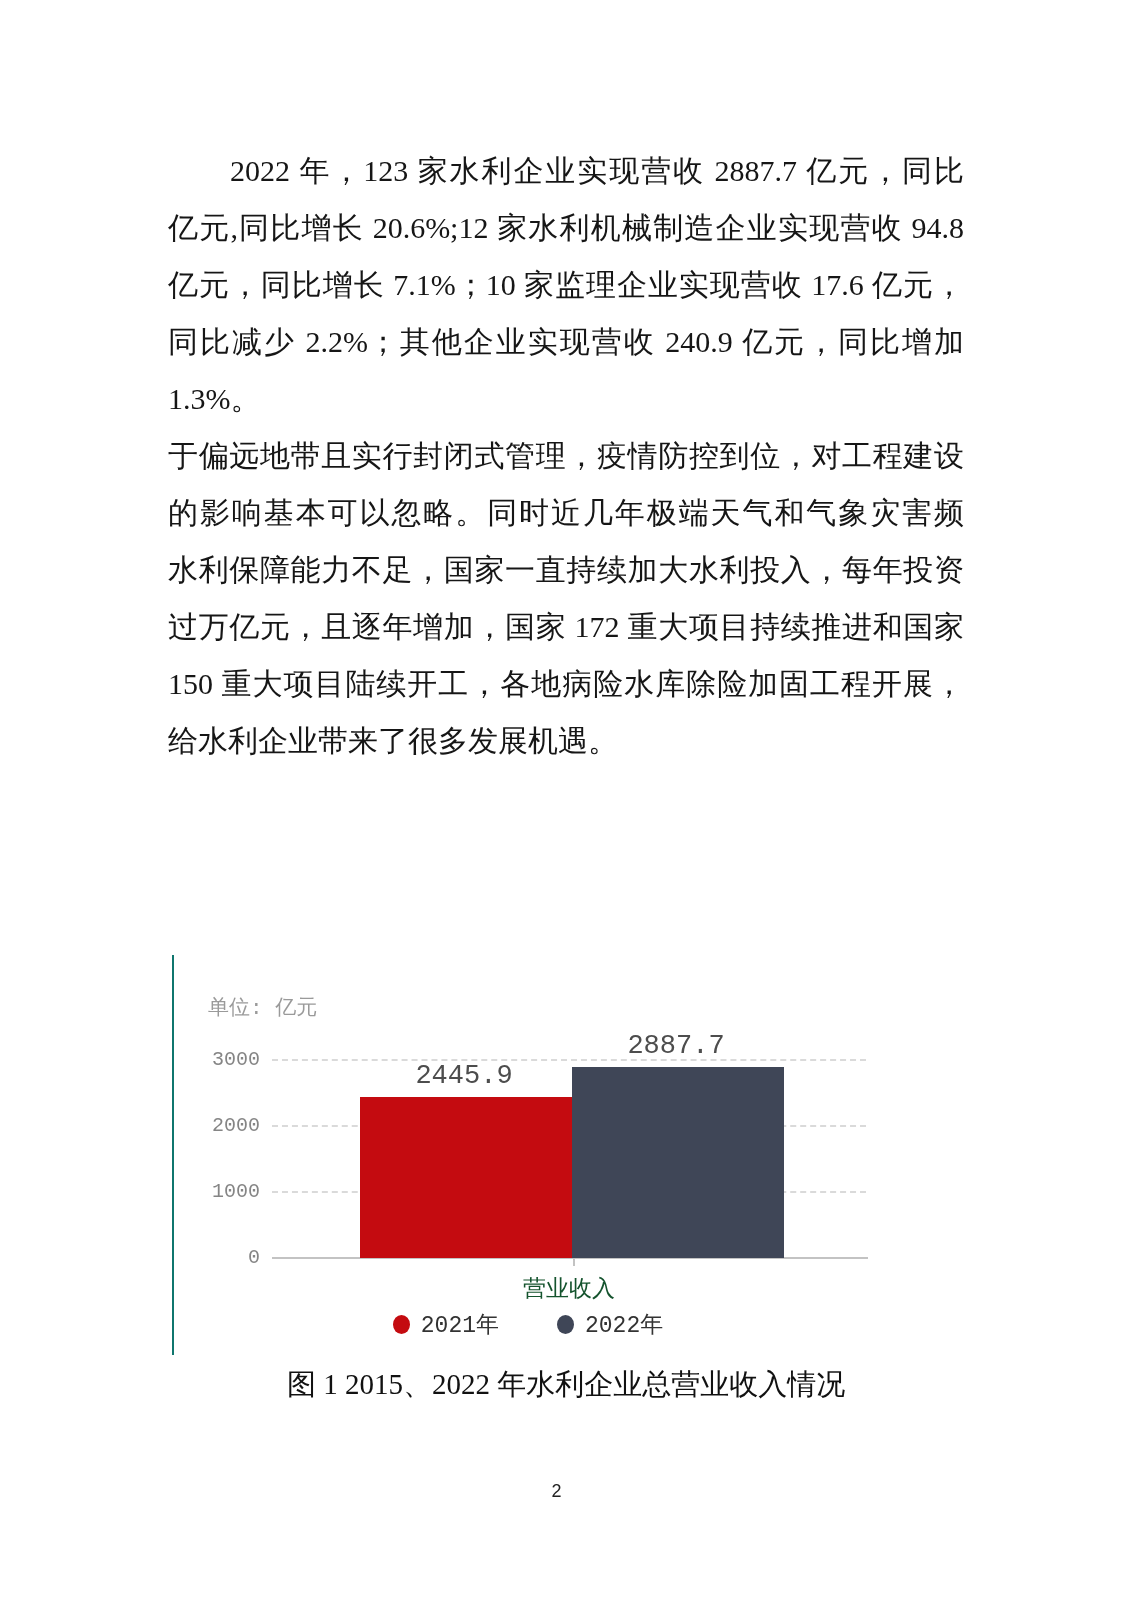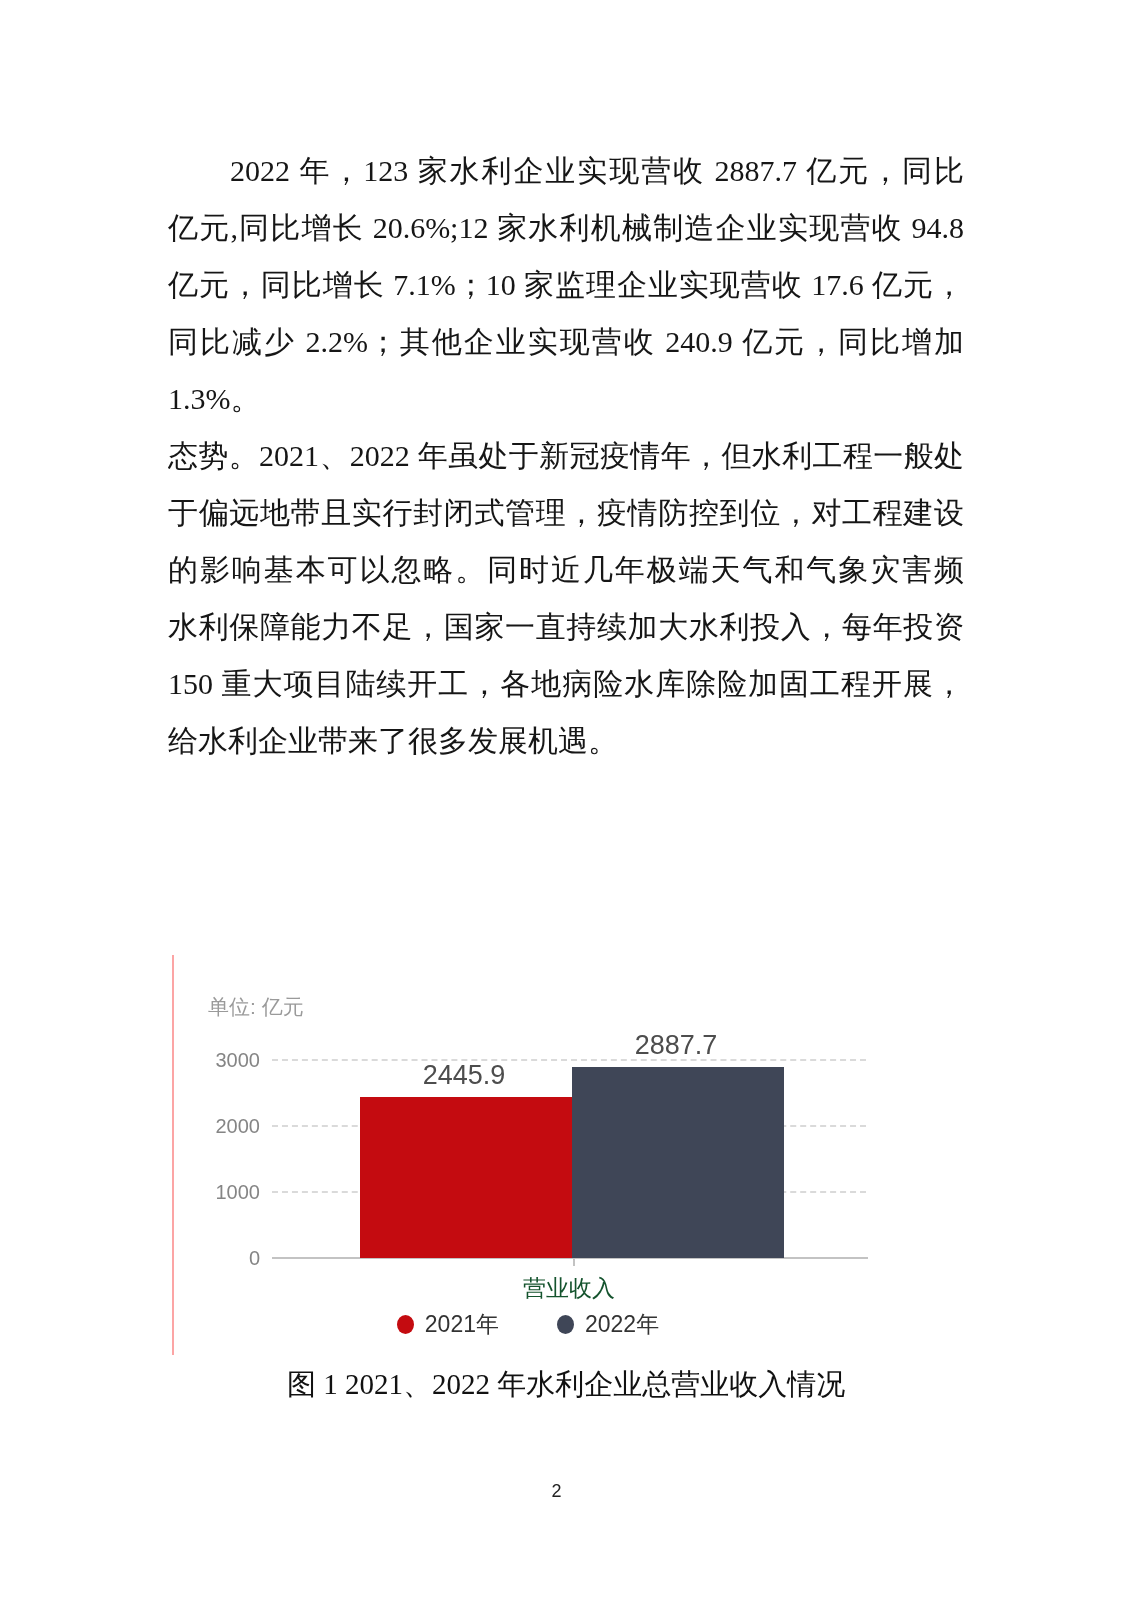--- a/index.html
+++ b/index.html
@@ -11,22 +11,22 @@
   .text-block { position:absolute; left:168px; top:142px; width:796px; }
   .line {
     margin:0; height:57px; line-height:57px; font-size:30px; color:#161616;
     text-align:justify; text-align-last:justify; overflow:hidden;
   }
   .line.indent { text-indent:62px; }
   .line.para-end { text-align-last:left; }
   
   .chart {
     position:absolute; left:172px; top:955px; width:760px; height:400px;
-    border-left:2px solid #fca5a5;
-    font-family:Liberation Sans, sans-serif;
+    border-left:2px solid #0f766e;
+    font-family:Liberation Mono, monospace;
     padding-left:7px;
   }
   .unit-label { position:absolute; left:34px; top:38px; font-size:21px; color:#9a9a9a; }
   .ytick {
     position:absolute; left:16px; width:70px; text-align:right;
     font-size:20px; line-height:22px; color:#858585;
   }
   .ytick.t0 { top:94px; } .ytick.t1 { top:160px; } .ytick.t2 { top:226px; } .ytick.t3 { top:292px; }
   .gridline { position:absolute; left:98px; width:594px; height:0; border-top:2px dashed #dadada; }
   .gridline.g0 { top:104px; } .gridline.g1 { top:170px; } .gridline.g2 { top:236px; }
@@ -61,24 +61,24 @@
 <body>
 
 <div class="page">
 
   <div class="text-block">
     <p class="line indent">2022 年，123 家水利企业实现营收 2887.7 亿元，同比</p>
     <p class="line">亿元,同比增长 20.6%;12 家水利机械制造企业实现营收 94.8</p>
     <p class="line">亿元，同比增长 7.1%；10 家监理企业实现营收 17.6 亿元，</p>
     <p class="line">同比减少 2.2%；其他企业实现营收 240.9 亿元，同比增加</p>
     <p class="line para-end">1.3%。</p>
-    <p class="line">态势。2021、2022 年虽处于新冠疫情年，但水利工程一般处</p>
     <p class="line">于偏远地带且实行封闭式管理，疫情防控到位，对工程建设</p>
     <p class="line">的影响基本可以忽略。同时近几年极端天气和气象灾害频发，</p>
     <p class="line">水利保障能力不足，国家一直持续加大水利投入，每年投资</p>
+    <p class="line">过万亿元，且逐年增加，国家 172 重大项目持续推进和国家</p>
     <p class="line">150 重大项目陆续开工，各地病险水库除险加固工程开展，</p>
     <p class="line para-end">给水利企业带来了很多发展机遇。</p>
   </div>
 
   <div class="chart">
     <div class="unit-label">单位: 亿元</div>
 
     <div class="ytick t0">3000</div>
     <div class="ytick t1">2000</div>
     <div class="ytick t2">1000</div>
@@ -104,16 +104,16 @@
         <span class="marker m0" style="background: rgb(196, 11, 16);"></span>
         <span>2021年</span>
       </span>
       <span class="legend-item">
         <span class="marker m1" style="background: rgb(63, 70, 87);"></span>
         <span>2022年</span>
       </span>
     </div>
   </div>
 
-  <div class="caption">图 1  2021、2022 年水利企业总营业收入情况</div>
+  <div class="caption">图 1  2015、2022 年水利企业总营业收入情况</div>
   <div class="page-number">2</div>
 
 </div>
 
 </body></html>

